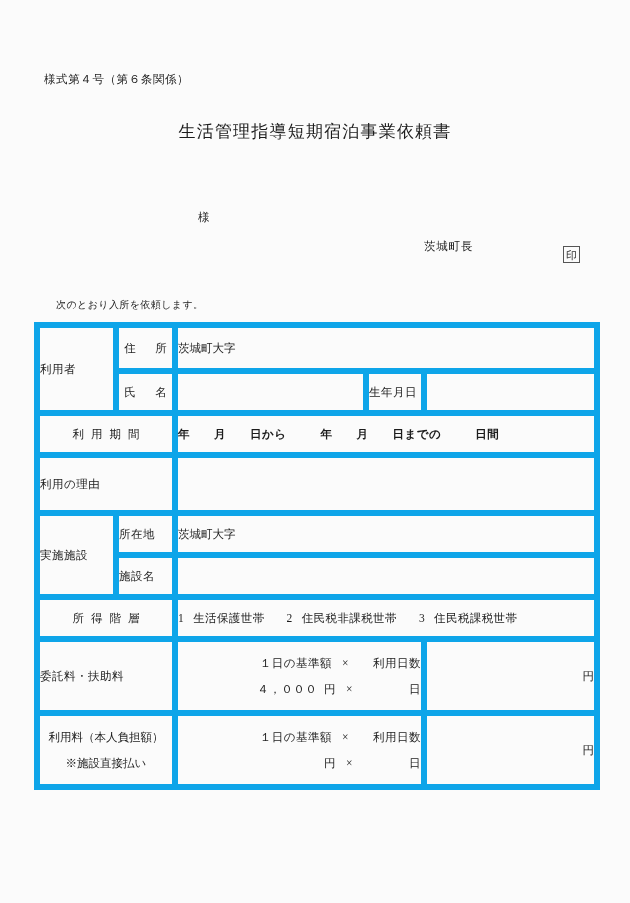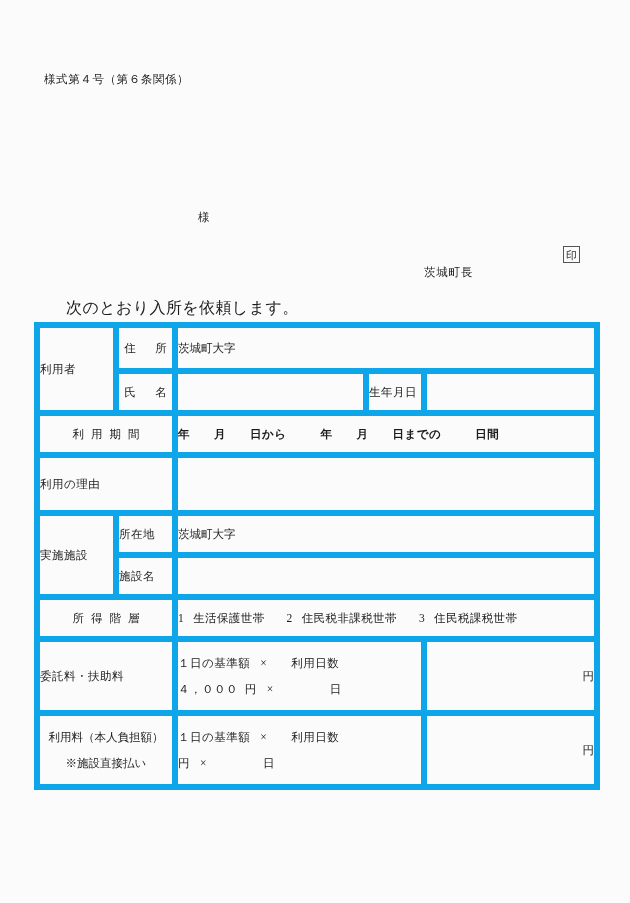--- a/index.html
+++ b/index.html
@@ -57,43 +57,43 @@
   .addressee {
     position: absolute;
     left: 198px;
     top: 210px;
     font-size: 11.5px;
     white-space: nowrap;
   }
   .signer {
     position: absolute;
     left: 424px;
-    top: 265px;
+    top: 239px;
     font-size: 11.5px;
     letter-spacing: 0.8px;
     white-space: nowrap;
   }
   .seal-box {
     position: absolute;
     left: 563px;
     top: 246px;
     width: 17px;
     height: 17px;
     border: 1px solid #555;
     font-size: 11px;
     line-height: 17px;
     text-align: center;
     color: #333;
     box-sizing: border-box;
   }
   .lead-text {
     position: absolute;
-    left: 66px;
+    left: 56px;
     top: 298px;
-    font-size: 16px;
+    font-size: 10px;
     letter-spacing: 0.4px;
     white-space: nowrap;
   }
 
   
   .form-table {
     position: absolute;
     left: 34px;
     top: 322px;
     width: 560px;
@@ -143,21 +143,21 @@
 
   .bracket-list {
     padding-left: 14px;
     white-space: nowrap;
     letter-spacing: 0.4px;
   }
   .bracket-list .num { margin-right: 9px; }
   .bracket-list .item { margin-right: 22px; }
 
   .fee-cell {
-    text-align: left;
+    text-align: right;
     line-height: 1.1;
     padding: 4px 0;
   }
   .fee-line1 {
     display: block;
     padding-bottom: 13px;
     letter-spacing: 0.5px;
     white-space: nowrap;
   }
   .fee-line2 {
@@ -187,20 +187,21 @@
     white-space: nowrap;
   }
 </style>
 </head>
 <body>
 
 <div class="page">
 
   <div class="form-no">様式第４号（第６条関係）</div>
 
+  <div class="doc-title">生活管理指導短期宿泊事業依頼書</div>
 
 
   <div class="addressee">様</div>
 
   <div class="signer">茨城町長</div>
   <div class="seal-box">印</div>
 
   <div class="lead-text">次のとおり入所を依頼します。</div>
 
   <table class="form-table">

